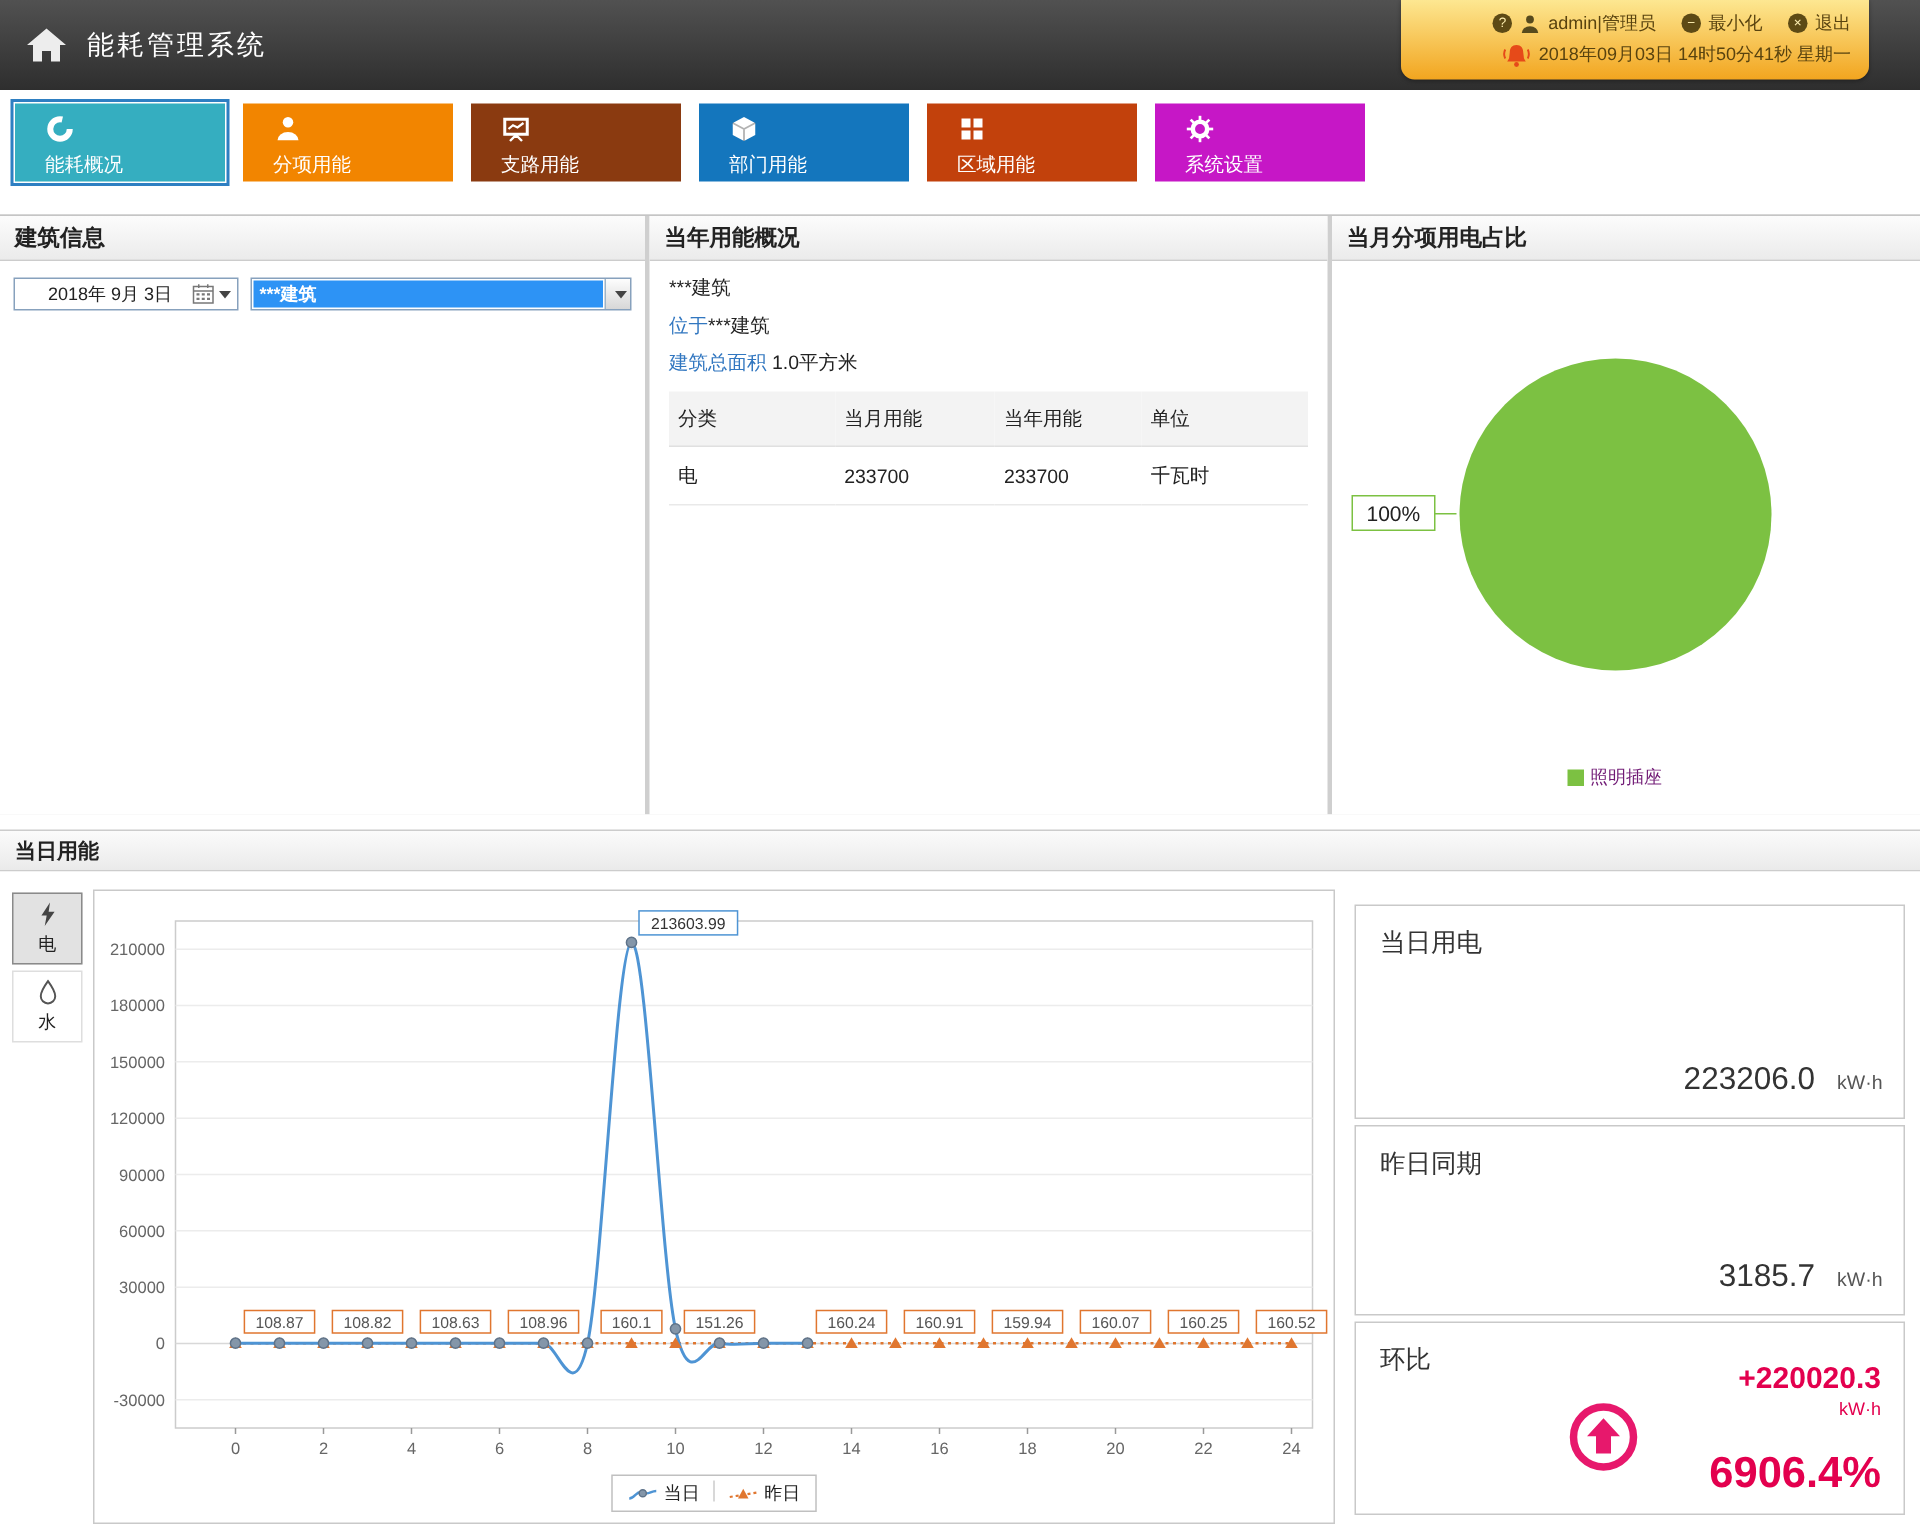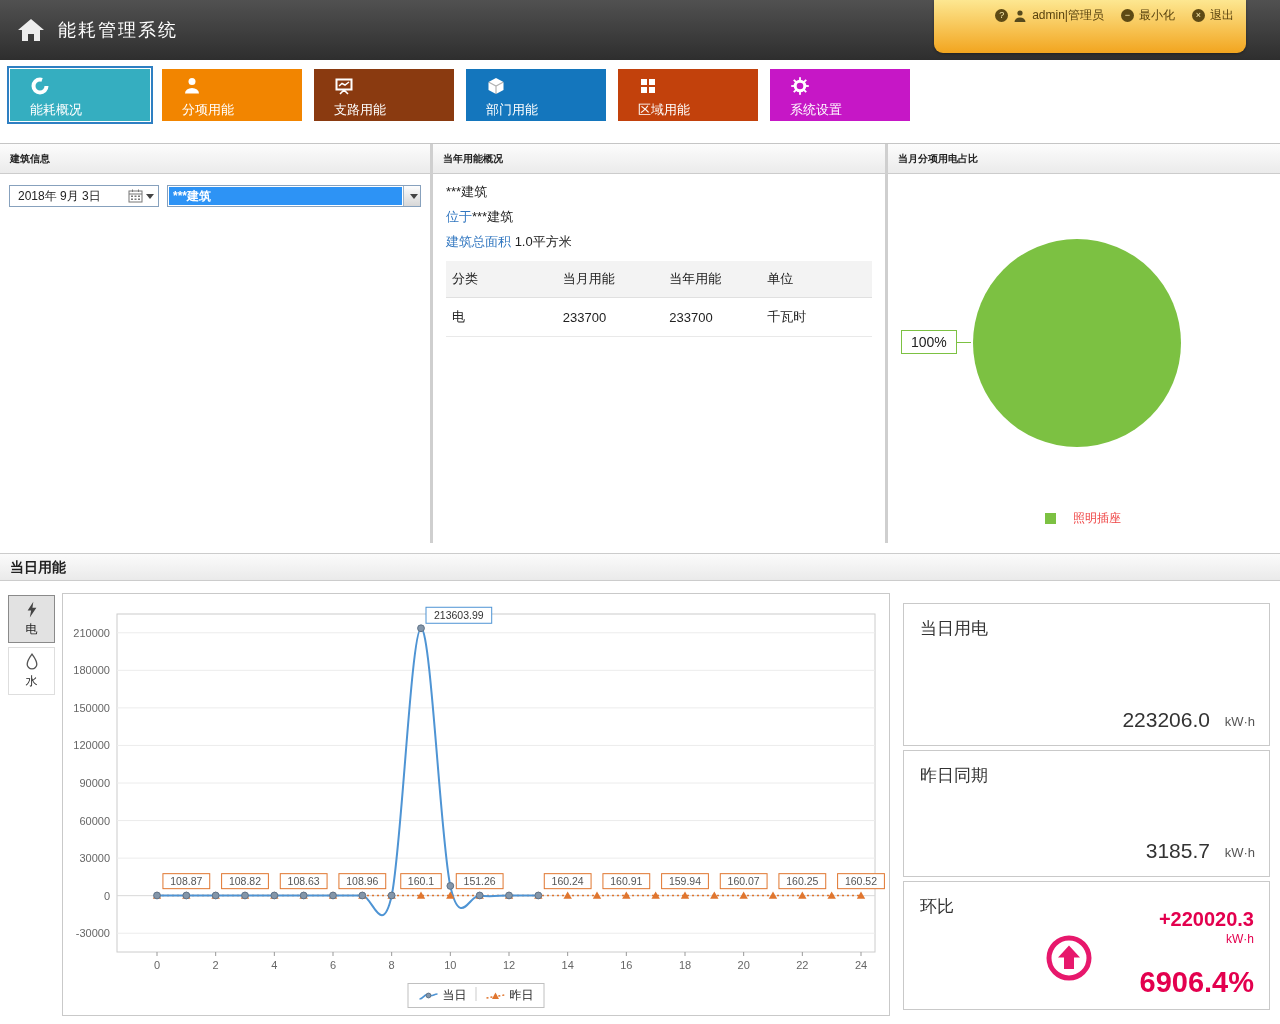--- a/index.html
+++ b/index.html
@@ -23,29 +23,29 @@
 
   
   .nav-strip{height:83px;padding:9px 0 0 10px;display:flex;gap:12px;background:#fff}
   .tile{width:140px;height:52px;padding:7px 20px;color:#fff;cursor:pointer;flex:none}
   .tile .tlabel{font-size:13px;margin-top:5px}
   .tile.selected{outline:2px solid #2e7fc2;outline-offset:1px}
 
   
   .main-row{display:flex;gap:3px;height:400px;background:#cfcfcf;border-top:1px solid #c5c5c5}
   .panel{background:#fff;overflow:hidden}
-  .panel-hd{height:30px;line-height:29px;padding-left:10px;font-size:10px;font-weight:bold;color:#222;
+  .panel-hd{height:30px;line-height:29px;padding-left:10px;font-size:15px;font-weight:bold;color:#222;
     background:linear-gradient(180deg,#fcfcfc,#ebebeb);border-bottom:1px solid #ccc}
   .p-building{width:430px}
   .p-year{width:452px}
   .p-pie{flex:1}
 
   .bi-row{display:flex;gap:8px;padding:11px 9px}
   .datebox{width:150px;height:22px;border:1px solid #87a1bd;background:#fff;display:flex;align-items:center;
-    padding:0 4px 0 8px;font-size:12px;cursor:pointer}
+    padding:0 4px 0 22px;font-size:12px;cursor:pointer}
   .datebox .dtext{flex:1}
   .caret{width:0;height:0;border-left:4px solid transparent;border-right:4px solid transparent;border-top:5px solid #444;margin-left:3px}
   .selbox{flex:1;height:22px;border:1px solid #87a1bd;background:#fff;display:flex;cursor:pointer}
   .selbox .seltext{flex:1;margin:1px;background:var(--select-blue,#2d93f5);color:#fff;font-size:12px;font-weight:bold;
     display:flex;align-items:center;padding-left:4px}
   .selbtn{width:17px;border-left:1px solid #9db4c8;background:linear-gradient(180deg,#fdfdfd,#d7d7d7);
     display:flex;align-items:center;justify-content:center}
 
   .yr-body{padding:9px 13px}
   .yr-name{font-size:13px;margin-bottom:7px}
@@ -54,21 +54,21 @@
   .yr-table{width:100%;border-collapse:collapse;margin-top:10px;font-size:13px}
   .yr-table th{background:#f3f3f3;text-align:left;font-weight:normal;padding:9px 6px;border-bottom:1px solid #e0e0e0}
   .yr-table td{padding:10px 6px;border-bottom:1px solid #e9e9e9}
   .c1{width:26%}.c2{width:25%}.c3{width:23%}.c4{width:26%}
 
   .pie-area{position:relative;height:370px}
   .pie-circle{position:absolute;left:85px;top:65px;width:208px;height:208px;border-radius:50%;background:var(--pie-green,#7cc142)}
   .pie-callout{position:absolute;left:13px;top:156px;background:#fff;border:1px solid var(--pie-green,#7cc142);
     padding:3px 9px;font-size:14px}
   .pie-callout::after{content:"";position:absolute;left:100%;top:50%;width:15px;height:1px;background:var(--pie-green,#7cc142)}
-  .pie-legend{position:absolute;left:157px;top:336px;display:flex;align-items:center;gap:17px;font-size:12px;color:#ef4444}
+  .pie-legend{position:absolute;left:157px;top:336px;display:flex;align-items:center;gap:4px;font-size:12px;color:#701a75}
   .pie-sw{width:11px;height:11px;background:var(--pie-green,#7cc142)}
 
   
   .sec-gap{height:10px;background:#fff}
   .section-hd{height:28px;line-height:27px;padding-left:10px;font-weight:bold;font-size:14px;
     background:linear-gradient(180deg,#fbfbfb,#eaeaea);border-top:1px solid #ccc;border-bottom:1px solid #ccc}
   .bottom{position:relative;height:443px;background:#fff}
   .chan{position:absolute;left:8px;width:47px;height:48px;border:1px solid #dedede;background:#fff;
     display:flex;flex-direction:column;align-items:center;justify-content:center;gap:2px;font-size:12px;cursor:pointer}
   .chan.elec{top:14px}
@@ -115,20 +115,31 @@
             <path d="M1.5 13 a5.5 4.5 0 0 1 11 0 Z" fill="#564a1d"></path>
           </svg>
       </span>
       <span>admin|管理员</span>
       <span class="up-sep"></span>
       <span class="cic">−</span>
       <span class="clicklbl">最小化</span>
       <span class="up-sep"></span>
       <span class="cic">×</span>
       <span class="clicklbl">退出</span>
+    </div>
+    <div class="up-row">
+      <span>
+        <svg width="20" height="18" viewBox="0 0 20 18">
+          <path d="M10 2 C7 2 5.5 4 5.5 7 L5 11 L3.8 13 H16.2 L15 11 L14.5 7 C14.5 4 13 2 10 2 Z" fill="#e64a19"></path>
+          <circle cx="10" cy="15" r="1.6" fill="#e64a19"></circle>
+          <path d="M2.5 5 C1.5 7 1.5 9 2.5 11" stroke="#e64a19" fill="none" stroke-width="1.3"></path>
+          <path d="M17.5 5 C18.5 7 18.5 9 17.5 11" stroke="#e64a19" fill="none" stroke-width="1.3"></path>
+        </svg>
+      </span>
+      <span>2018年09月03日 14时50分41秒 星期一</span>
     </div>
   </div>
 </div>
 
 <div class="nav-strip">
   <div class="tile selected" style="background: rgb(53, 174, 192);">
     <span>
       <svg width="20" height="20" viewBox="0 0 20 20">
           <circle cx="10" cy="10" r="6.5" fill="none" stroke="#fff" stroke-width="4" stroke-dasharray="32 9"></circle>
         </svg>

